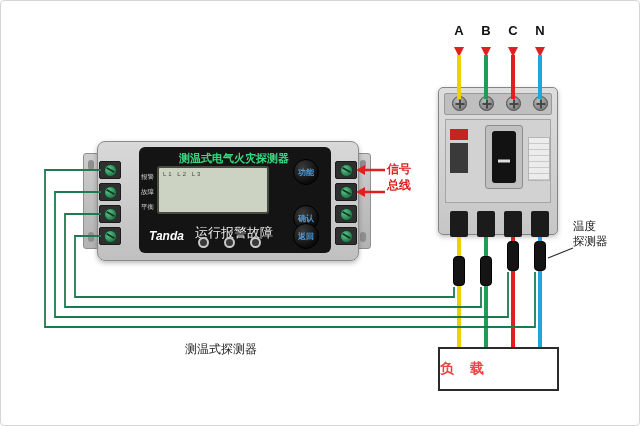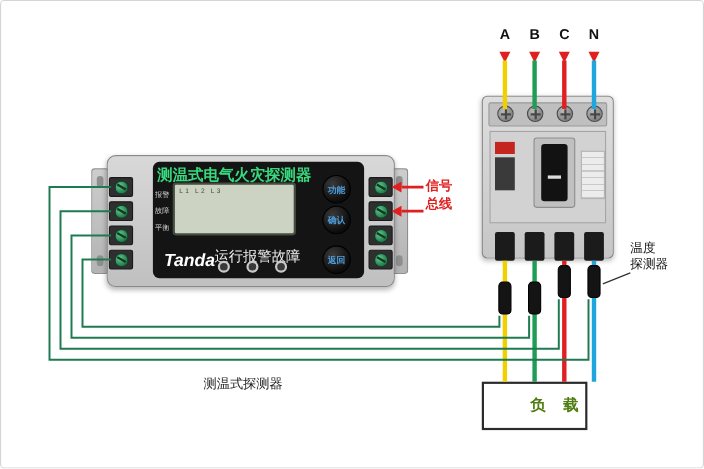--- a/index.html
+++ b/index.html
@@ -8,28 +8,28 @@
 
   
   .phase-letter{position:absolute;top:22px;width:20px;text-align:center;font-size:13px;font-weight:bold;color:#111;z-index:5}
 
   
   .det-tab{position:absolute;width:16px;height:96px;background:linear-gradient(#cdcdcd,#b3b3b3);border:1px solid #8f8f8f;border-radius:3px;z-index:1}
   .det-tab::before,.det-tab::after{content:"";position:absolute;left:4px;width:6px;height:10px;background:#8f8f8f;border-radius:3px}
   .det-tab::before{top:6px}.det-tab::after{bottom:6px}
   .det-body{position:absolute;left:96px;top:140px;width:262px;height:120px;background:linear-gradient(180deg,#d8d8d8,#c0c0c0);border:1px solid #8a8a8a;border-radius:8px;box-shadow:0 2px 5px rgba(0,0,0,.28);z-index:1}
   .bezel{position:absolute;left:138px;top:146px;width:192px;height:106px;background:#141414;border-radius:6px;z-index:2}
-  .det-title{position:absolute;left:142px;top:150px;width:146px;text-align:left;font-size:14px;font-weight:bold;color:#38d97e;z-index:3}
+  .det-title{position:absolute;left:142px;top:150px;width:146px;text-align:right;font-size:11px;font-weight:bold;color:#38d97e;z-index:3}
   .lcd{position:absolute;left:156px;top:165px;width:112px;height:48px;background:#ccd3c3;border:2px solid #454d40;border-radius:3px;z-index:3}
   .lcd-header{position:absolute;left:4px;top:3px;font-size:6px;color:#3c4a3a;letter-spacing:2px}
   .side-label{position:absolute;left:140px;font-size:6.5px;color:#d4d4d4;z-index:3}
   .det-btn{position:absolute;left:292px;width:26px;height:26px;border-radius:50%;background:radial-gradient(circle at 35% 30%,#3a3a3a,#0c0c0c 70%);border:1px solid #000;color:#4d9fdf;font-size:8px;font-weight:bold;display:flex;align-items:center;justify-content:center;z-index:3}
   .status-label{position:absolute;top:223px;font-size:13px;color:#ececec;z-index:3}
   .status-led{position:absolute;top:236px;width:11px;height:11px;border-radius:50%;border:2px solid #c9c9c9;background:#3a3a3a;z-index:3}
-  .brand{position:absolute;left:148px;top:228px;font-size:16px;font-weight:bold;font-style:italic;color:#fff;z-index:3}
+  .brand{position:absolute;left:148px;top:228px;font-size:12px;font-weight:bold;font-style:italic;color:#fff;z-index:3}
   .terminal{position:absolute;width:22px;height:18px;background:#2f2f2f;border:1px solid #1a1a1a;border-radius:2px;display:flex;align-items:center;justify-content:center;z-index:2}
   .screw-green{width:13px;height:13px;border-radius:50%;background:radial-gradient(circle at 35% 35%,#63c892,#2f8a58 55%,#1b5a38);border:1px solid #12402a;display:flex;align-items:center;justify-content:center}
   .screw-green::after{content:"";width:9px;height:2px;background:#10381f;transform:rotate(30deg)}
 
   
   .brk-body{position:absolute;left:437px;top:86px;width:120px;height:148px;background:linear-gradient(180deg,#dedede,#c6c6c6);border:1px solid #858585;border-radius:5px;box-shadow:0 2px 5px rgba(0,0,0,.25);z-index:1}
   .brk-strip{position:absolute;left:443px;top:92px;width:108px;height:22px;background:#bfbfbf;border:1px solid #999;border-radius:2px;z-index:2}
   .brk-screw{position:absolute;top:95px;width:15px;height:15px;border-radius:50%;background:radial-gradient(circle at 35% 30%,#b9b9b9,#6e6e6e);border:1px solid #4a4a4a;z-index:3}
   .brk-screw::before,.brk-screw::after{content:"";position:absolute;left:50%;top:50%;transform:translate(-50%,-50%);background:#474747}
   .brk-screw::before{width:9px;height:2px}
@@ -40,21 +40,21 @@
   .rocker-housing{position:absolute;left:484px;top:124px;width:38px;height:64px;background:#c0c0c0;border:1px solid #8d8d8d;border-radius:3px;z-index:3}
   .rocker{position:absolute;left:491px;top:130px;width:24px;height:52px;background:#121212;border-radius:3px;z-index:4}
   .rocker::after{content:"";position:absolute;left:50%;top:58%;transform:translate(-50%,-50%);width:12px;height:3px;background:#ddd}
   .spec-label{position:absolute;left:527px;top:136px;width:22px;height:44px;background:repeating-linear-gradient(#ececec 0 5px,#c9c9c9 5px 6px);border:1px solid #b5b5b5;z-index:3}
   .brk-term{position:absolute;top:210px;width:18px;height:26px;background:#1b1b1b;border-radius:2px;z-index:2}
 
   
   .sensor{position:absolute;width:12px;height:30px;background:#141414;border:1px solid #000;border-radius:4px;z-index:4}
 
   
-  .load-box{position:absolute;left:437px;top:346px;width:96px;height:44px;background:#fff;border:2px solid #2b2b2b;display:flex;align-items:center;justify-content:flex-end;font-size:14px;font-weight:bold;letter-spacing:6px;color:#4d7c0f;z-index:2}
+  .load-box{position:absolute;left:437px;top:346px;width:121px;height:44px;background:#fff;border:2px solid #2b2b2b;display:flex;align-items:center;justify-content:flex-start;font-size:14px;font-weight:bold;letter-spacing:6px;color:#ef4444;z-index:2}
 
   
   .signal-label{position:absolute;left:386px;top:160px;font-size:12px;font-weight:bold;color:#e02020;line-height:16px;z-index:5}
   .temp-label{position:absolute;left:572px;top:218px;font-size:11.5px;color:#111;line-height:15px;z-index:5}
   .caption{position:absolute;left:155px;top:340px;width:130px;text-align:center;font-size:12px;color:#1a1a1a;line-height:17px;z-index:5}
 
   svg.wires{position:absolute;left:0;top:0;z-index:3;pointer-events:none}
 </style>
 </head>
 <body>
@@ -74,21 +74,21 @@
 
   <div class="lcd">
     <div class="lcd-header">L1   L2   L3</div>
   </div>
 
   <div class="side-label" style="top:172px">报警</div>
   <div class="side-label" style="top:187px">故障</div>
   <div class="side-label" style="top:202px">平衡</div>
 
   <div class="det-btn" style="top:158px">功能</div>
-  <div class="det-btn" style="top:186px">确认</div>
+  <div class="det-btn" style="top:204px">确认</div>
   <div class="det-btn" style="top:222px">返回</div>
 
   <div class="status-label" style="left:194px">运行</div>
   <div class="status-label" style="left:220px">报警</div>
   <div class="status-label" style="left:246px">故障</div>
   <div class="status-led" style="left:197px"></div>
   <div class="status-led" style="left:223px"></div>
   <div class="status-led" style="left:249px"></div>
 
   <div class="brand">Tanda</div>

